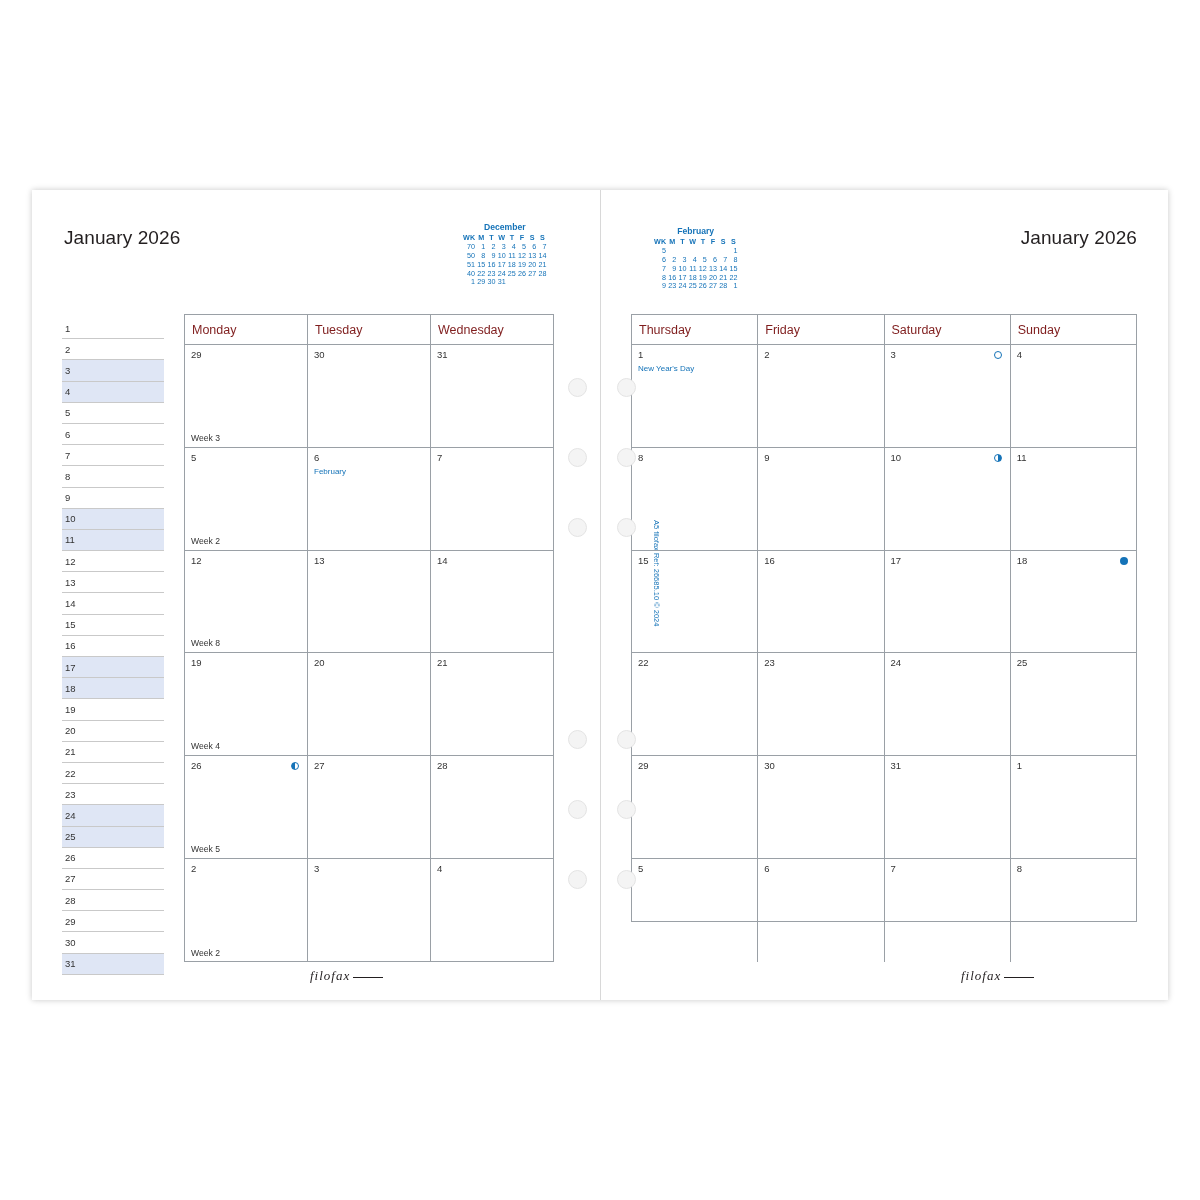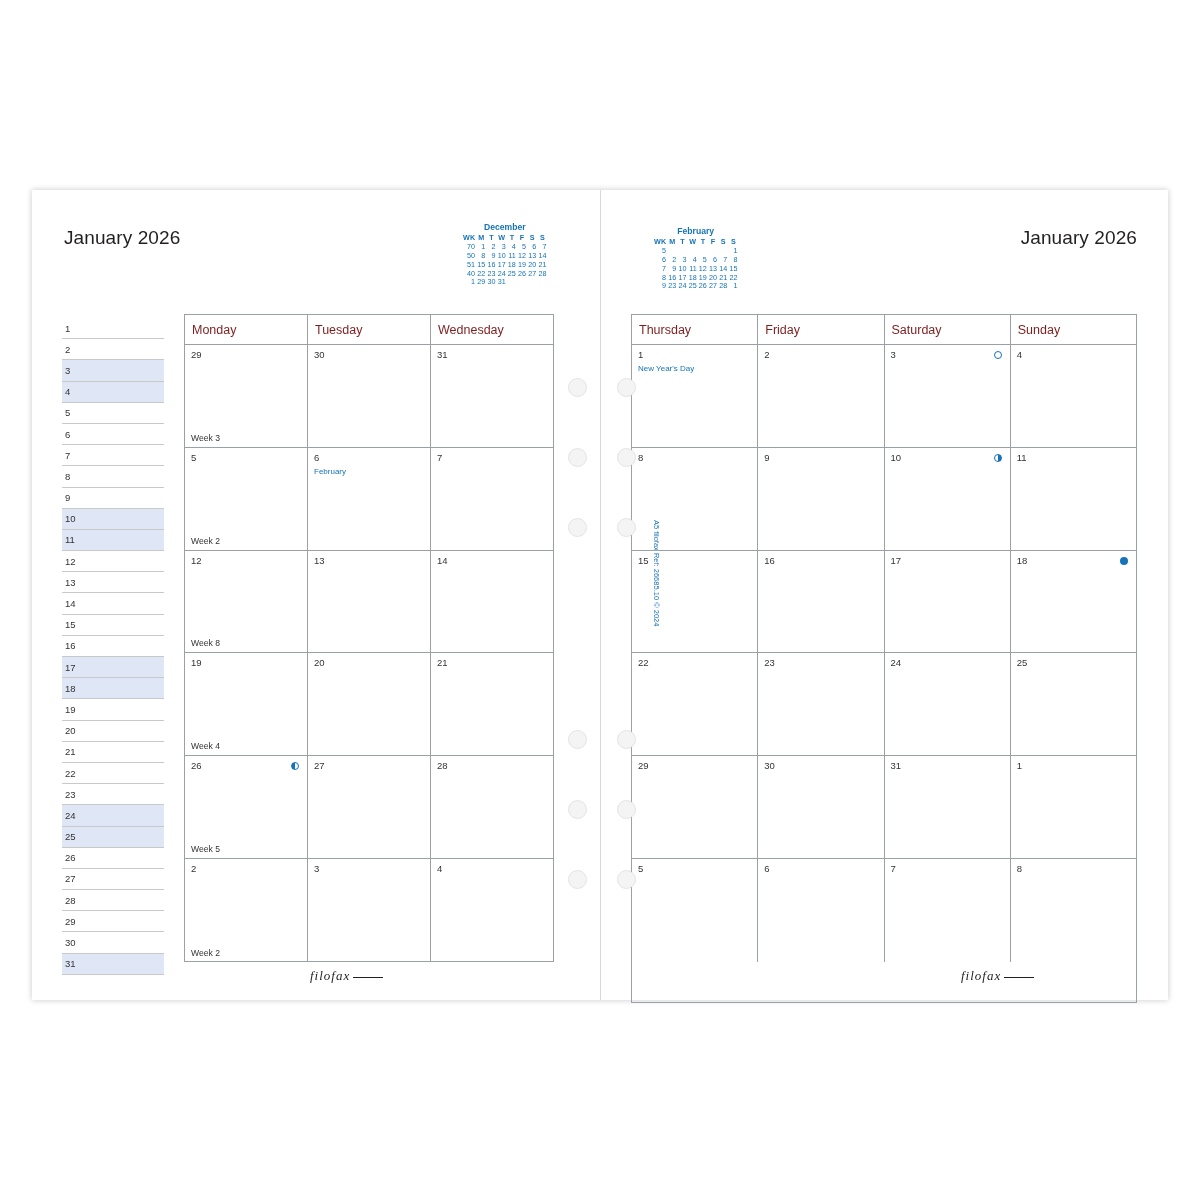--- a/index.html
+++ b/index.html
@@ -31,21 +31,21 @@
 
   
   .notes{position:absolute;left:30px;top:128px;width:102px;}
   .note-row{height:21.2px;border-bottom:1px solid #c9c9c9;font-size:9.5px;color:#333;
             padding-left:3px;display:flex;align-items:center;box-sizing:border-box;}
   .note-row.sh{background:#dfe6f5;}
 
   
   .cal{position:absolute;border:1px solid #9aa0a6;box-sizing:border-box;}
   .cal-left{left:152px;top:124px;width:370px;height:648px;}
-  .cal-right{left:30px;top:124px;width:506px;height:689px;}
+  .cal-right{left:30px;top:124px;width:506px;height:608px;}
   .hdr{display:flex;height:30px;border-bottom:1px solid #9aa0a6;box-sizing:border-box;}
   .hdr div{flex:1;font-size:12.5px;color:#7f1d1d;display:flex;align-items:center;
            padding-left:7px;box-sizing:border-box;border-right:1px solid #9aa0a6;}
   .hdr div:last-child{border-right:none;}
   .wkrow{display:flex;height:102.8px;border-bottom:1px solid #9aa0a6;box-sizing:border-box;}
   .wkrow:last-child{border-bottom:none;}
   .cell{flex:1;position:relative;border-right:1px solid #9aa0a6;box-sizing:border-box;}
   .cell:last-child{border-right:none;}
   .dnum{position:absolute;left:6px;top:4px;font-size:9.5px;color:#333;}
   .ev{position:absolute;left:6px;top:19px;font-size:8px;color:#1573b8;}

